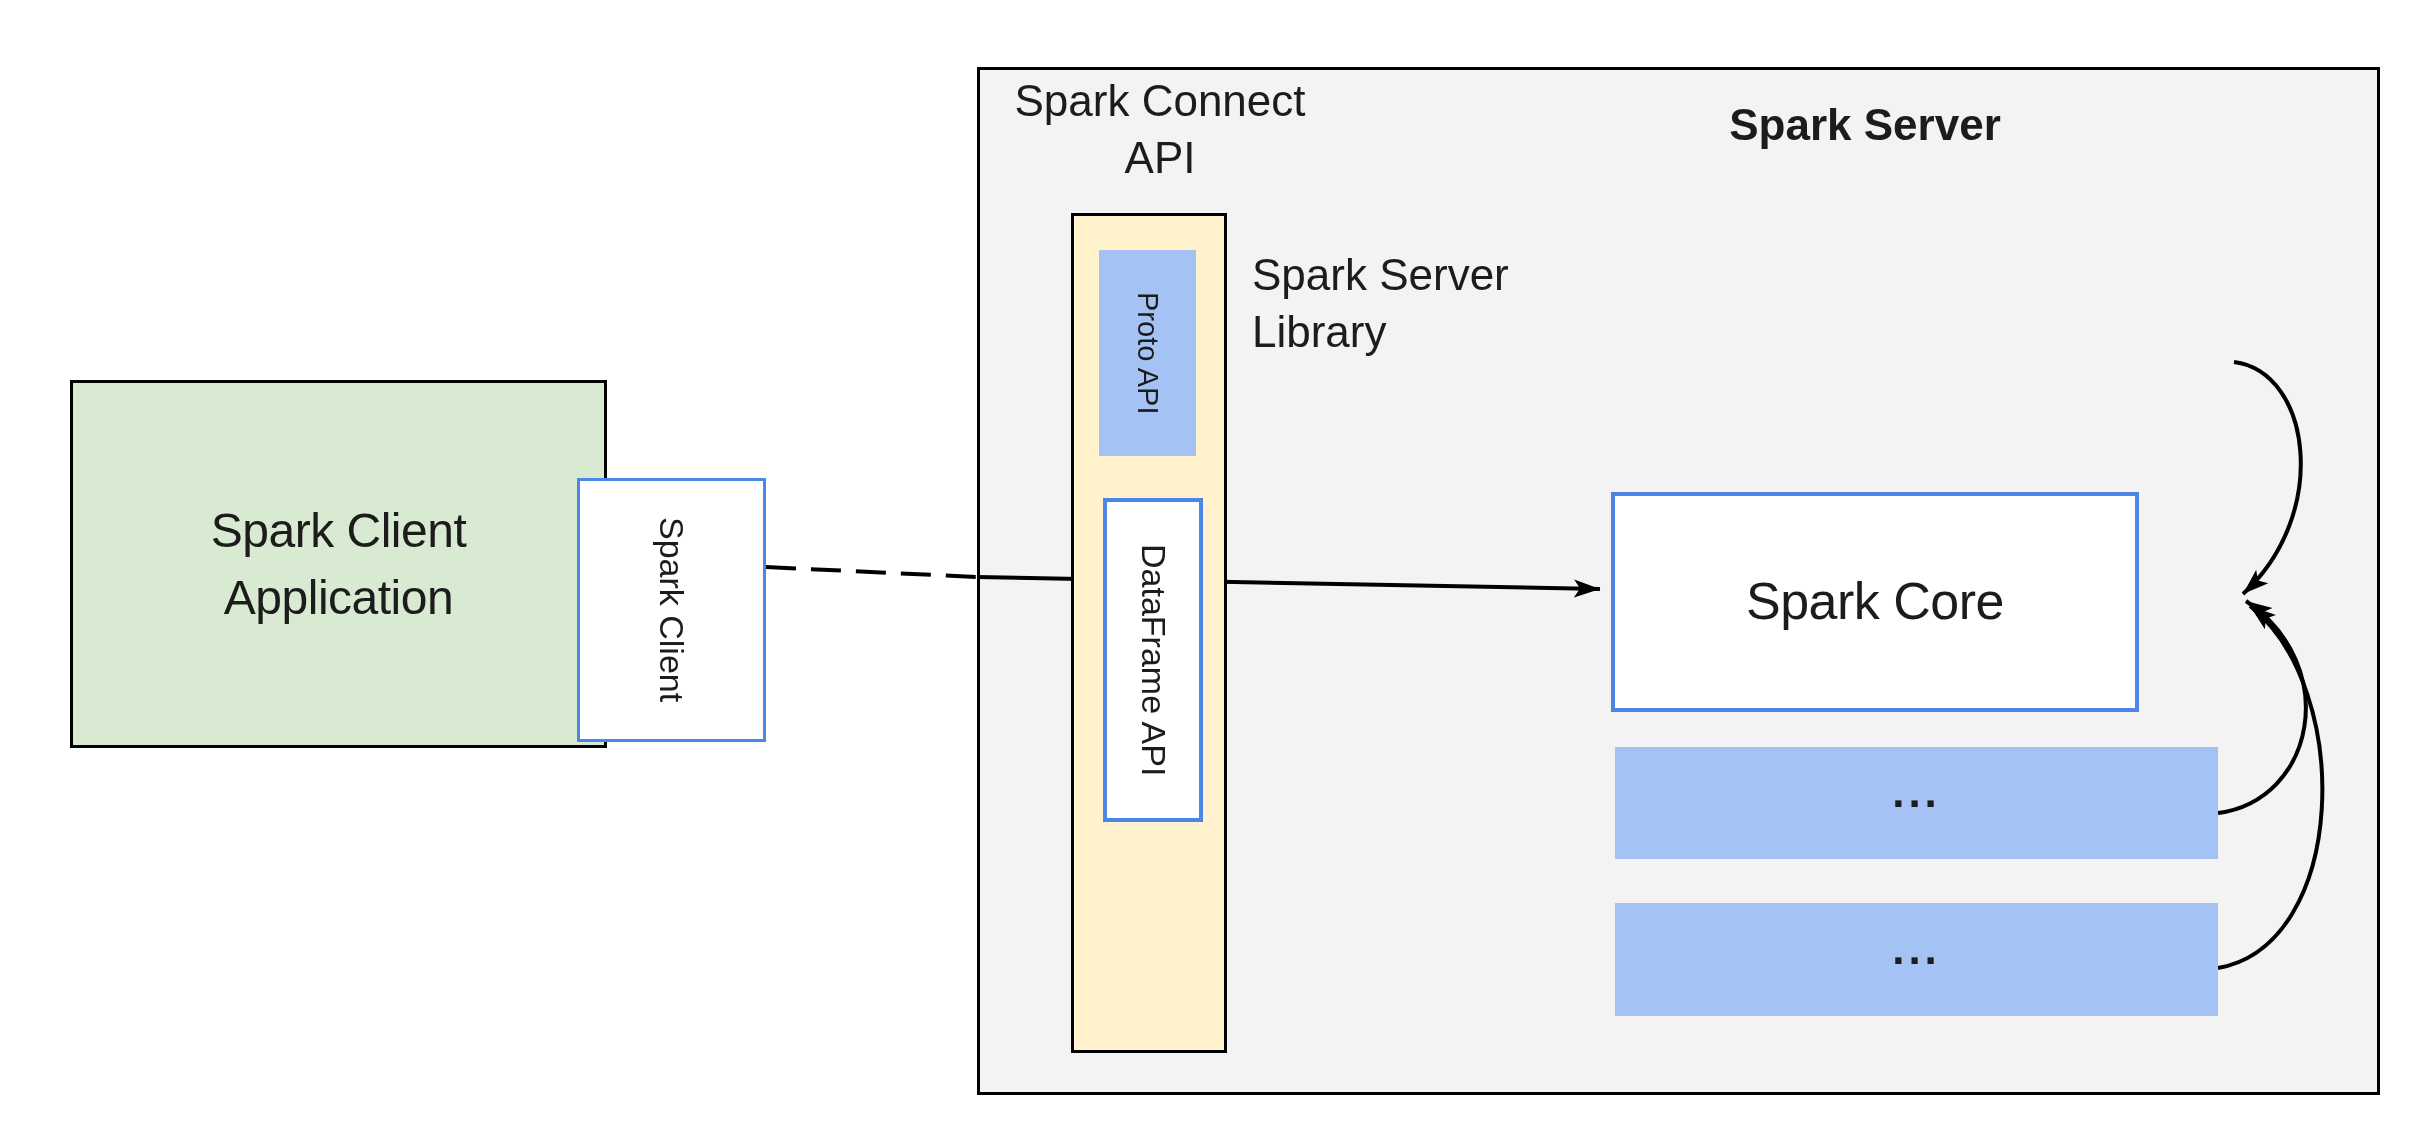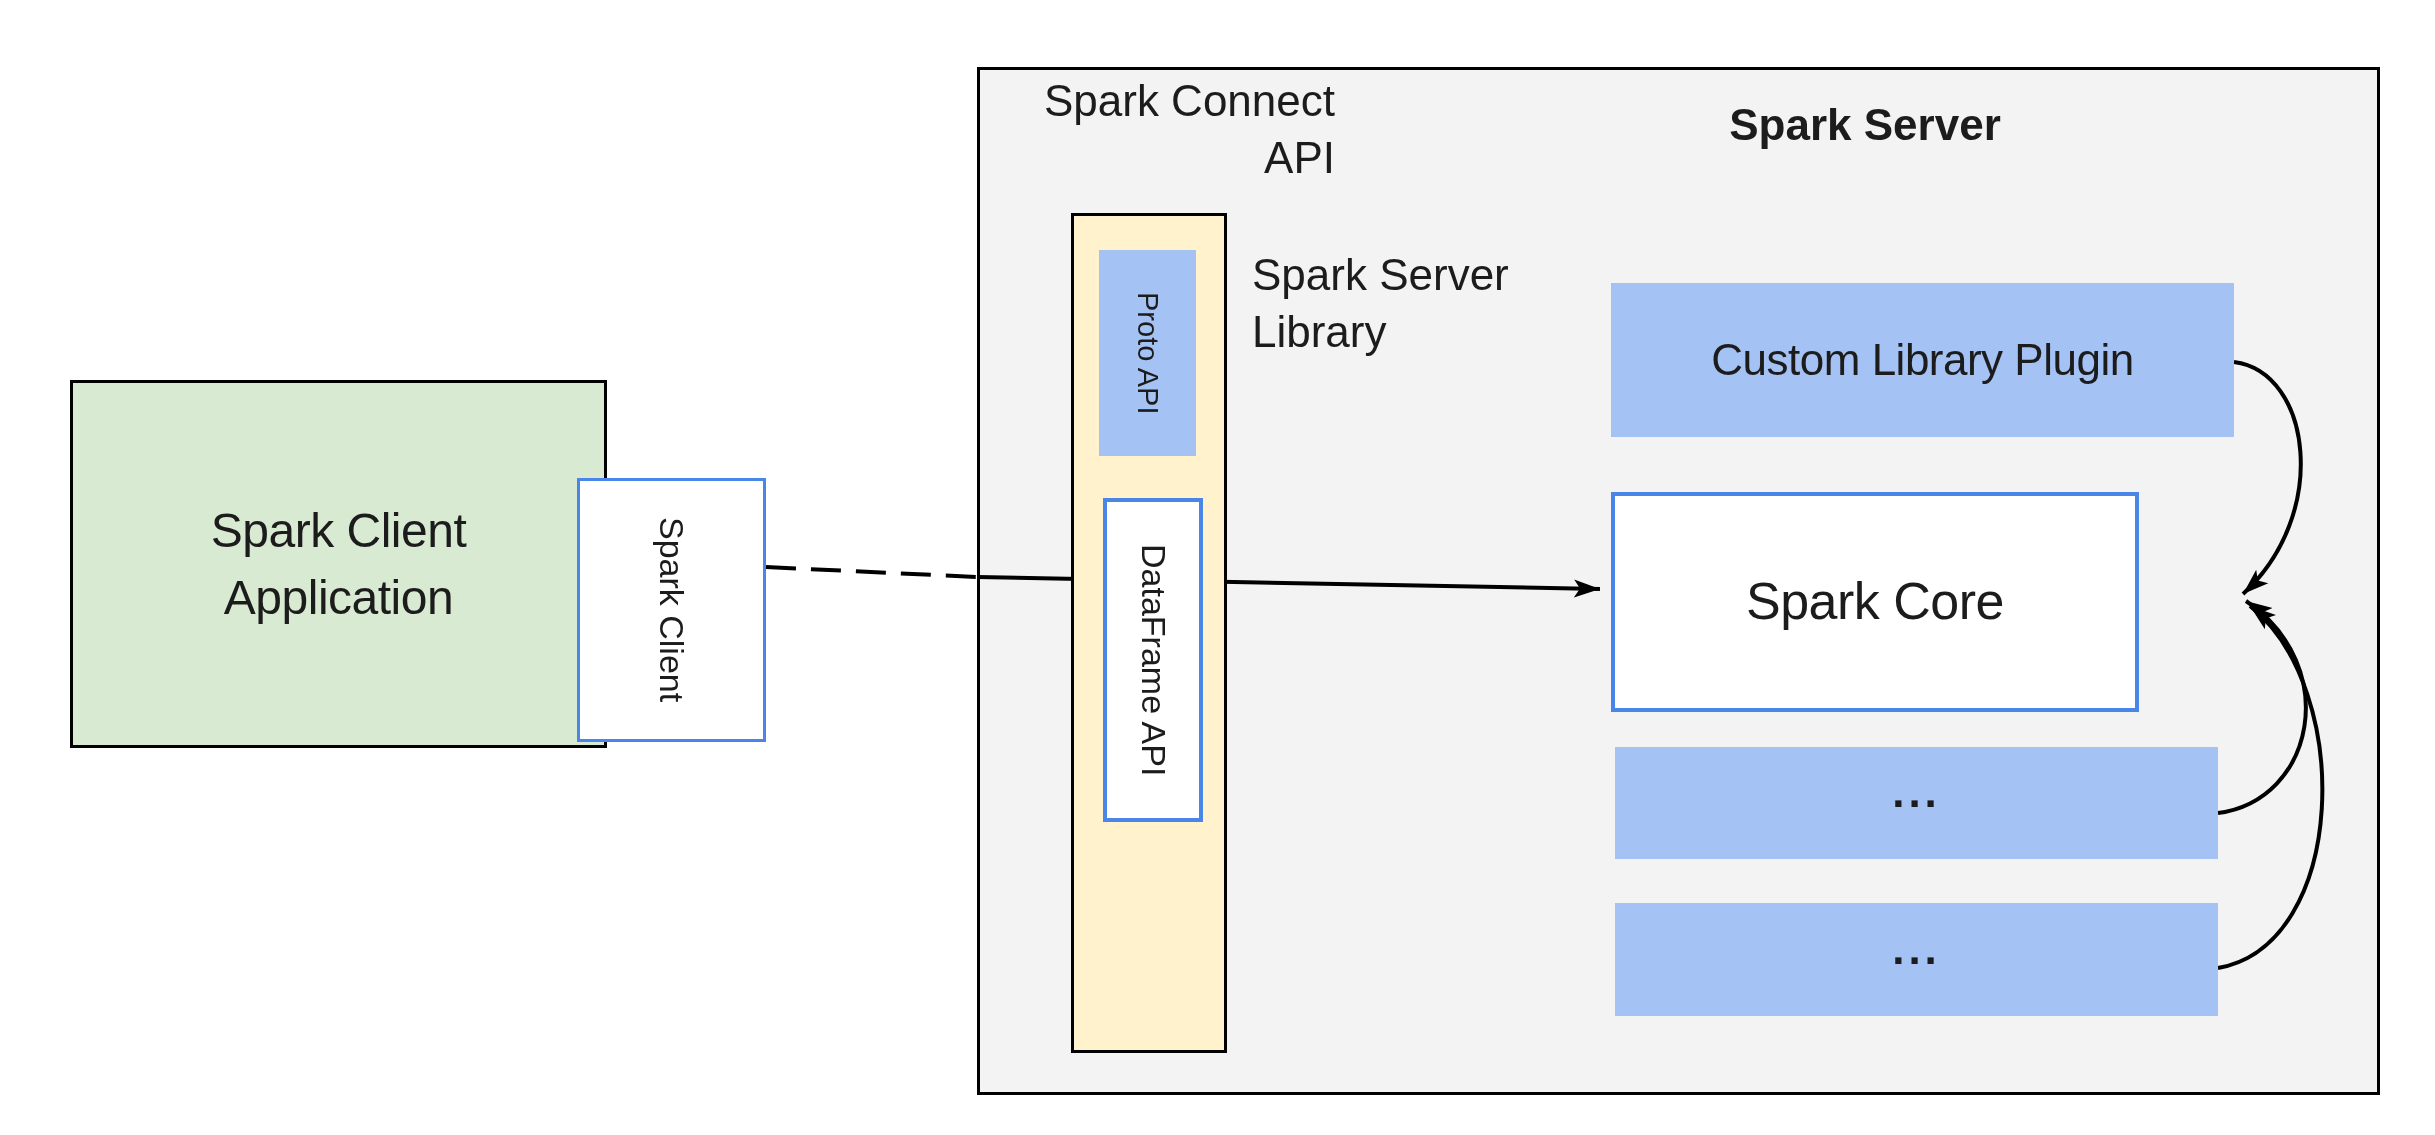--- a/index.html
+++ b/index.html
@@ -14,21 +14,21 @@
   
   .green-box{left:70px;top:380px;width:537px;height:368px;background:var(--green-fill);border:3px solid var(--line);z-index:2;}
   .green-box .lbl{font-size:48px;line-height:1.4;letter-spacing:-0.5px;}
   .pkg-box{left:574px;top:385px;width:194px;height:93px;background:var(--blue-fill);border:2px solid var(--package-border);z-index:4;}
   .pkg-box .lbl{font-size:28px;line-height:1.25;}
   .sclient-box{left:577px;top:478px;width:189px;height:264px;background:#ffffff;border:3px solid var(--blue-border);z-index:4;}
   .vtext{writing-mode:vertical-rl;text-orientation:mixed;white-space:nowrap;}
   .sclient-box .vtext{font-size:34px;}
   
   .gray-box{left:977px;top:67px;width:1403px;height:1028px;background:var(--gray-fill);border:3px solid var(--line);z-index:1;}
-  .connect-lbl{left:985px;top:72px;width:350px;font-size:44px;z-index:2;text-align:right;}
+  .connect-lbl{left:985px;top:72px;width:350px;font-size:44px;z-index:2;}
   .yellow-box{left:1071px;top:213px;width:156px;height:840px;background:var(--yellow-fill);border:3px solid var(--line);z-index:4;}
   .proto-box{left:1099px;top:250px;width:97px;height:206px;background:var(--blue-fill);z-index:5;}
   .proto-box .vtext{font-size:29px;}
   .df-box{left:1103px;top:498px;width:100px;height:324px;background:#ffffff;border:4px solid var(--blue-border);z-index:5;}
   .df-box .vtext{font-size:34px;}
   .servlib-lbl{left:1252px;top:246px;width:420px;font-size:44px;text-align:left;z-index:2;}
   
   .server-title{left:1665px;top:100px;width:400px;font-size:44px;font-weight:700;z-index:2;}
   .plugin-box{left:1611px;top:283px;width:623px;height:154px;background:var(--blue-fill);z-index:4;}
   .plugin-box .lbl{font-size:44px;letter-spacing:-0.5px;}
@@ -82,23 +82,20 @@
     <div class="vtext">Proto API</div>
   </div>
 
   <div class="abs df-box flexc">
     <div class="vtext">DataFrame API</div>
   </div>
 
   <div class="abs servlib-lbl lbl">Spark Server
 Library</div>
 
-  <div class="abs plugin-box flexc">
-    <div class="lbl">Custom Library Plugin</div>
-  </div>
 
   <div class="abs core-box flexc">
     <div class="lbl">Spark Core</div>
   </div>
 
   <div class="abs dots-box-1 flexc">
     <div class="dots">...</div>
   </div>
 
   <div class="abs dots-box-2 flexc">

